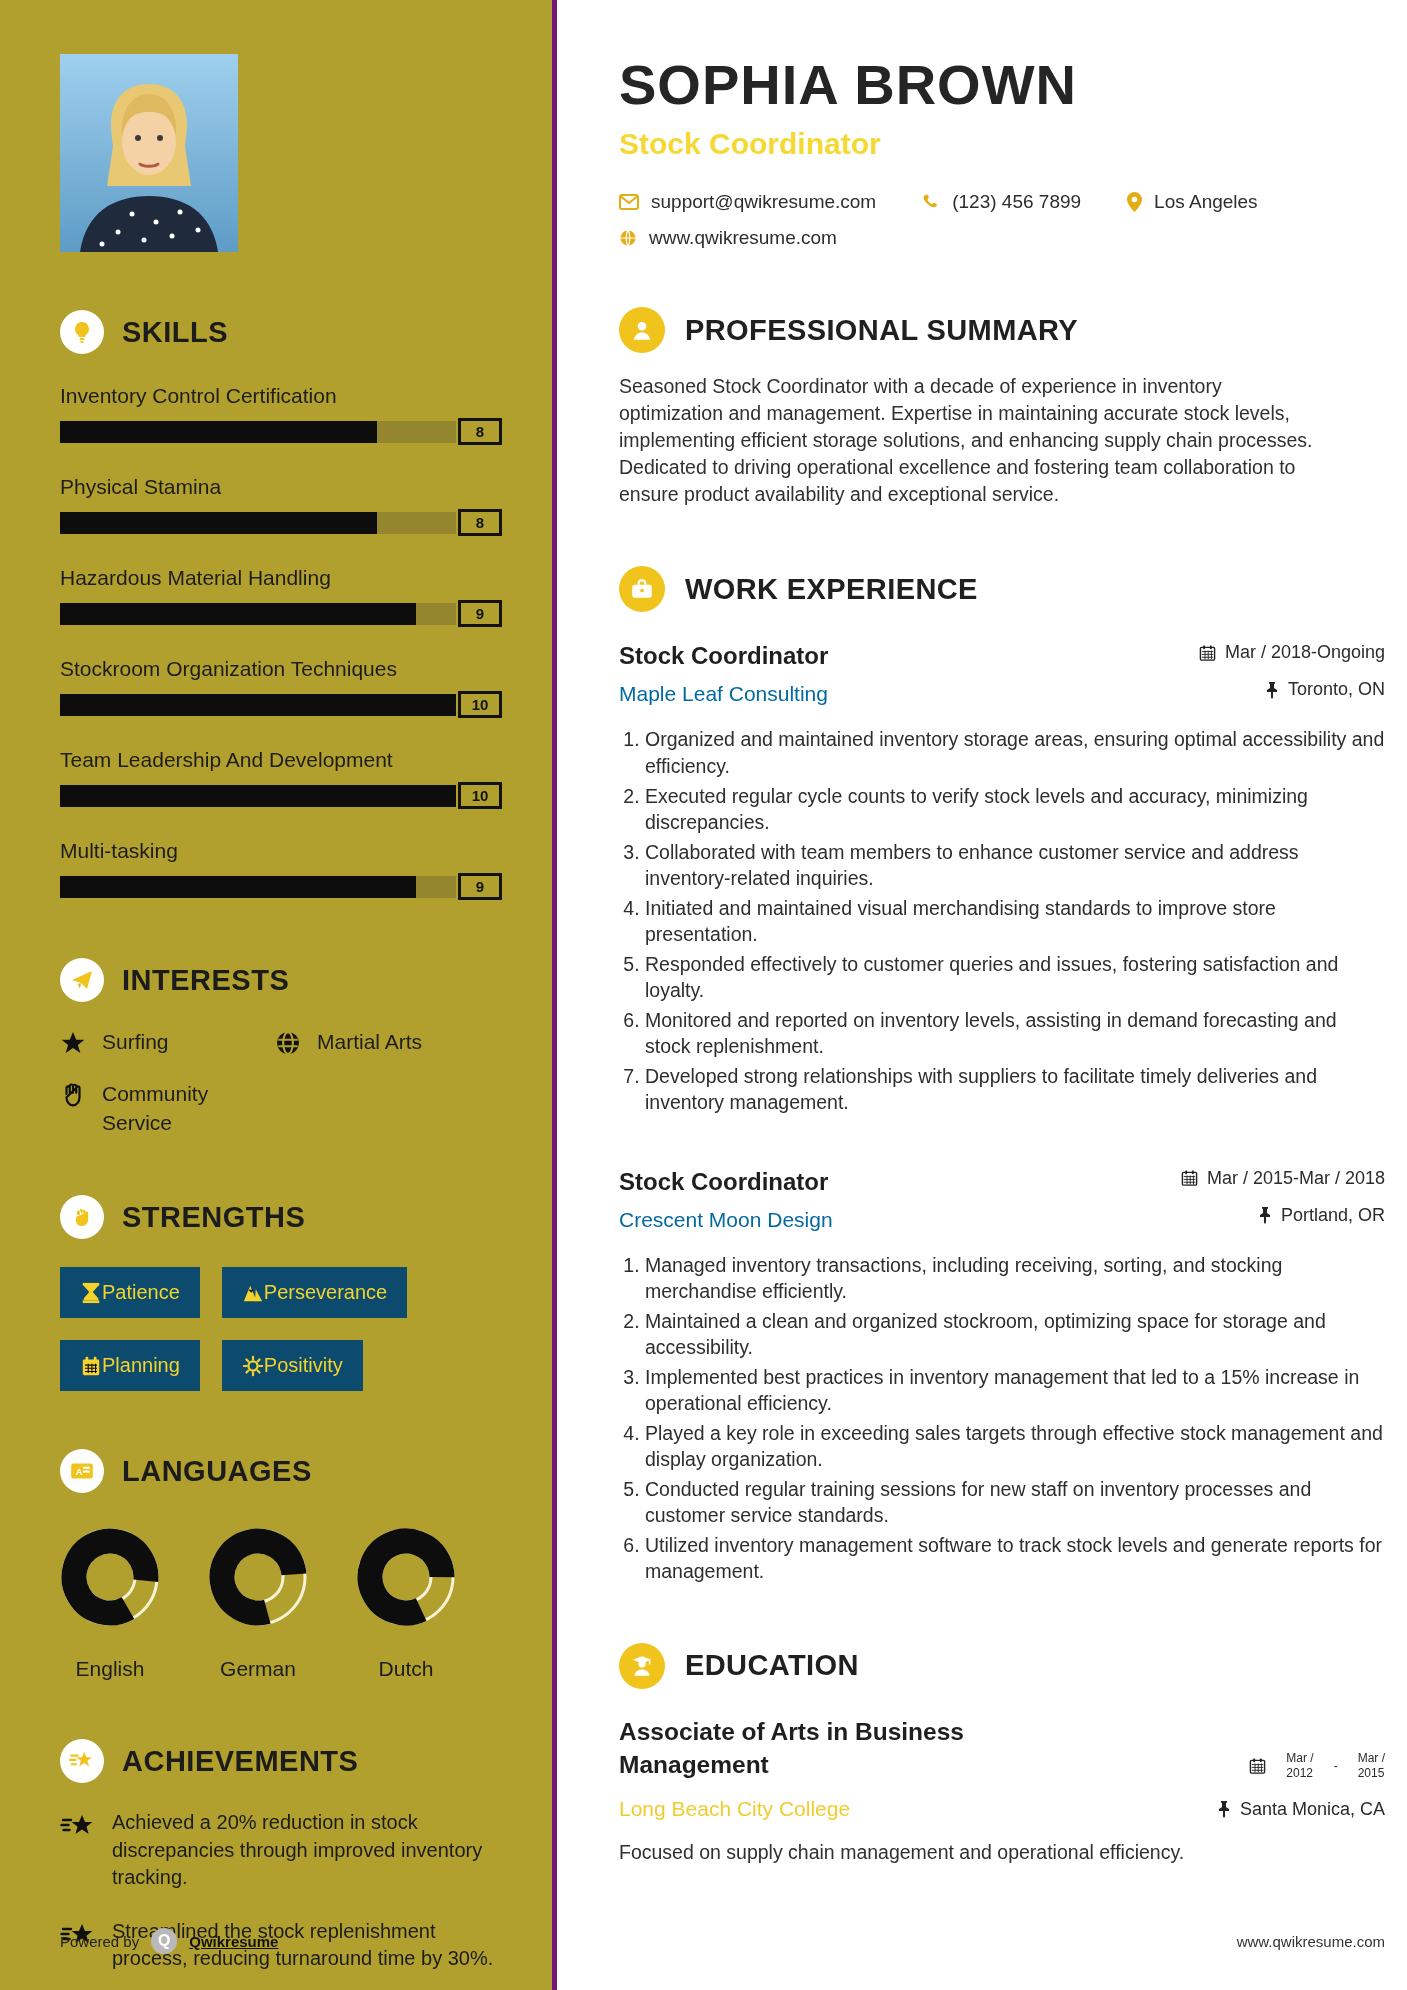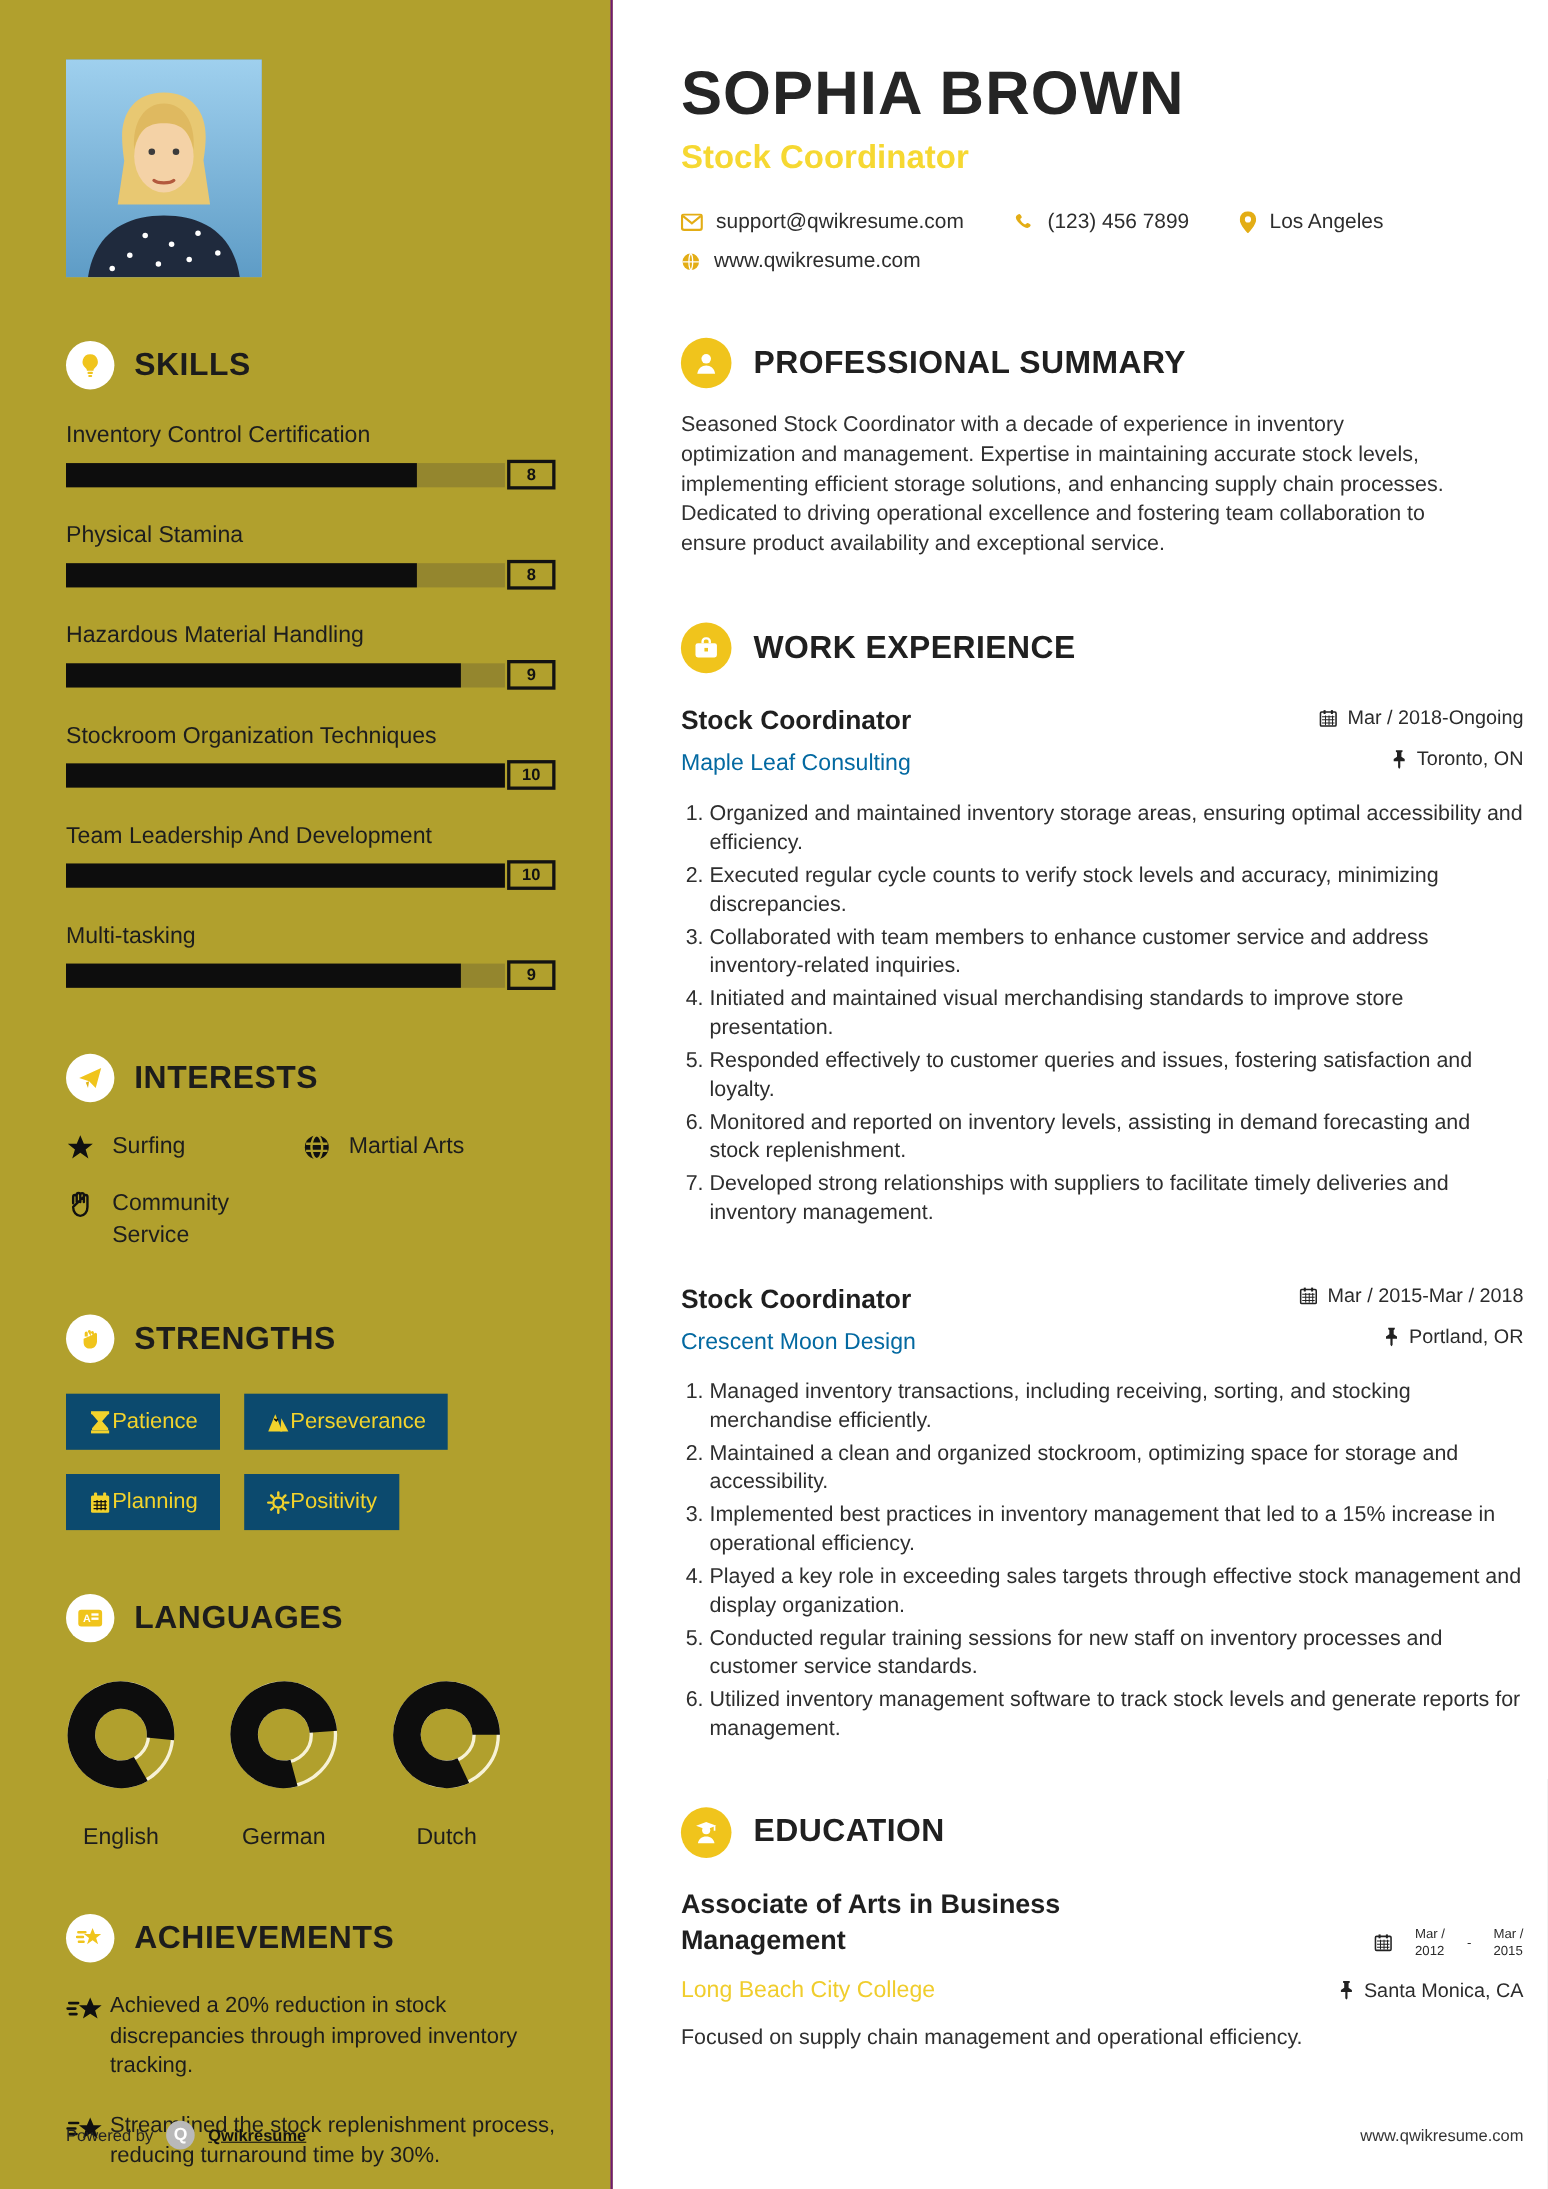--- a/index.html
+++ b/index.html
@@ -1,21 +1,21 @@
 <!DOCTYPE html>
 <html><head>
 <meta charset="utf-8">
 <style>
   html,body{margin:0;padding:0;background:#e9e9e9;}
   .page{width:1407px;height:1990px;position:relative;display:flex;background:#ffffff;
         font-family:"Liberation Sans","DejaVu Sans",sans-serif;color:#222;overflow:hidden;}
 
   
   .sidebar{width:557px;min-width:557px;background:#b1a02d;box-sizing:border-box;
-           padding:54px 50px 13px 60px;position:relative;border-right:2px solid #701a75;}
+           padding:54px 50px 13px 60px;position:relative;border-right:5px solid #701a75;}
   .photo{width:178px;height:198px;overflow:hidden;background:#7fb5da;}
   .side-section{margin-top:58px;}
   .side-head{display:flex;align-items:center;gap:18px;}
   .side-head .circle{width:44px;height:44px;border-radius:50%;background:#fff;
                      display:flex;align-items:center;justify-content:center;flex:0 0 44px;}
   .side-head h2{margin:0;font-size:29px;font-weight:800;letter-spacing:.5px;color:#1c1c1c;}
 
   
   .skill{margin-top:30px;}
   .skill:first-of-type{margin-top:24px;}
@@ -37,21 +37,21 @@
   .pill{background:#0c4a6e;color:#f3d32c;display:inline-flex;align-items:center;
         padding:14px 20px;font-size:20px;}
   .pill svg{flex:0 0 22px;}
 
   
   .lang-row{display:flex;gap:48px;margin-top:34px;}
   .lang{width:100px;text-align:center;}
   .lang-label{margin-top:26px;font-size:21px;color:#1d1d1d;text-align:center;}
 
   
-  .ach-item{display:flex;gap:4px;margin-top:26px;font-size:20px;line-height:1.38;color:#1c1c1c;}
+  .ach-item{display:flex;gap:16px;margin-top:26px;font-size:20px;line-height:1.38;color:#1c1c1c;}
   .ach-item svg{flex:0 0 36px;margin-top:2px;}
 
   .powered{position:absolute;left:60px;bottom:36px;display:flex;align-items:center;gap:12px;
            font-size:15px;color:#222;}
   .qlogo{width:26px;height:26px;border-radius:50%;background:#b9b9b9;color:#fff;display:flex;
          align-items:center;justify-content:center;font-weight:bold;font-size:16px;}
   .powered a{color:#111;font-weight:bold;}
 
   
   .main{flex:1;box-sizing:border-box;padding:52px 45px 0 62px;position:relative;}

